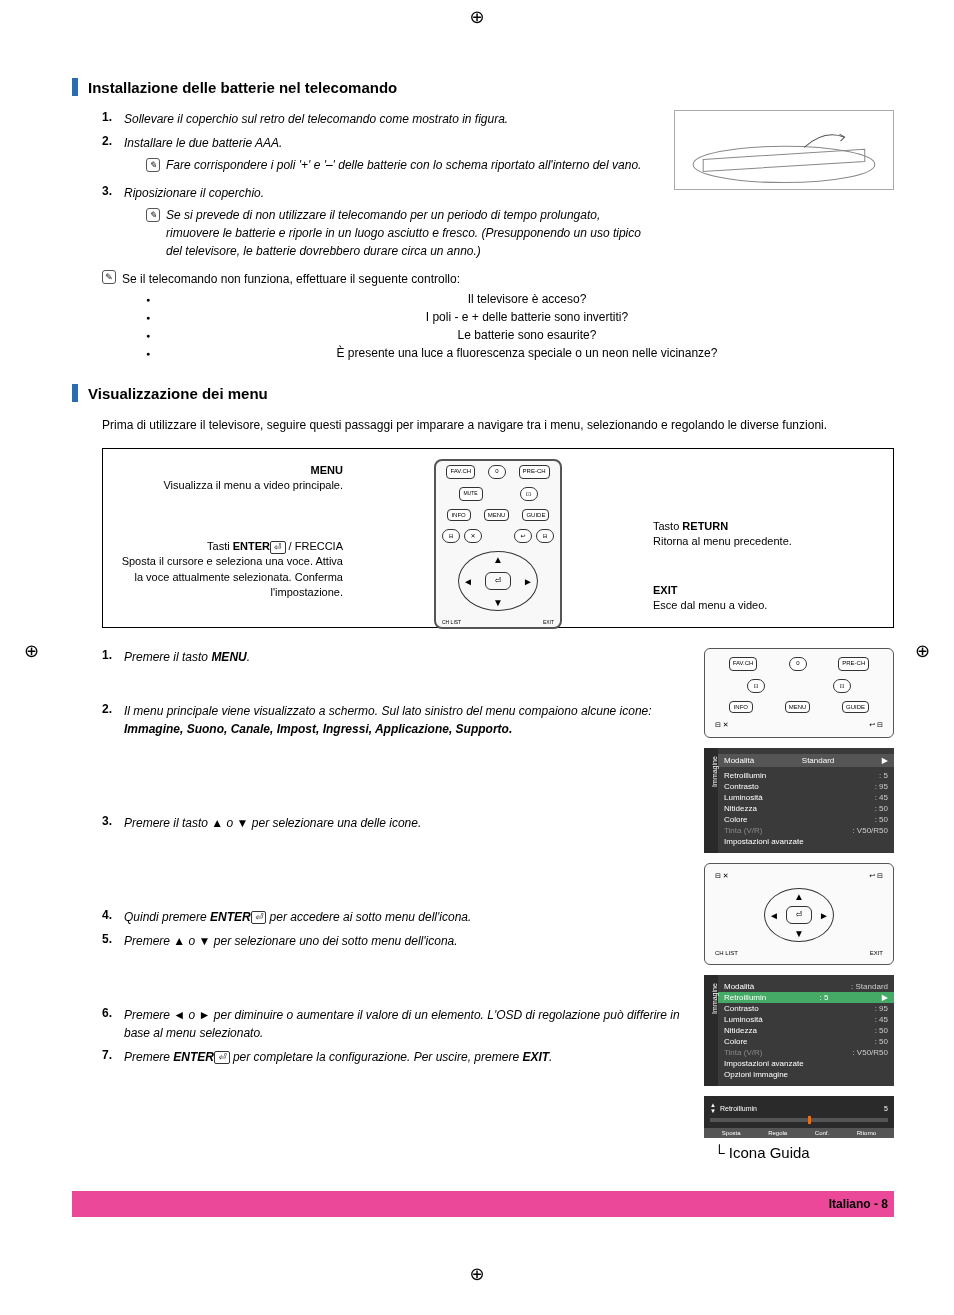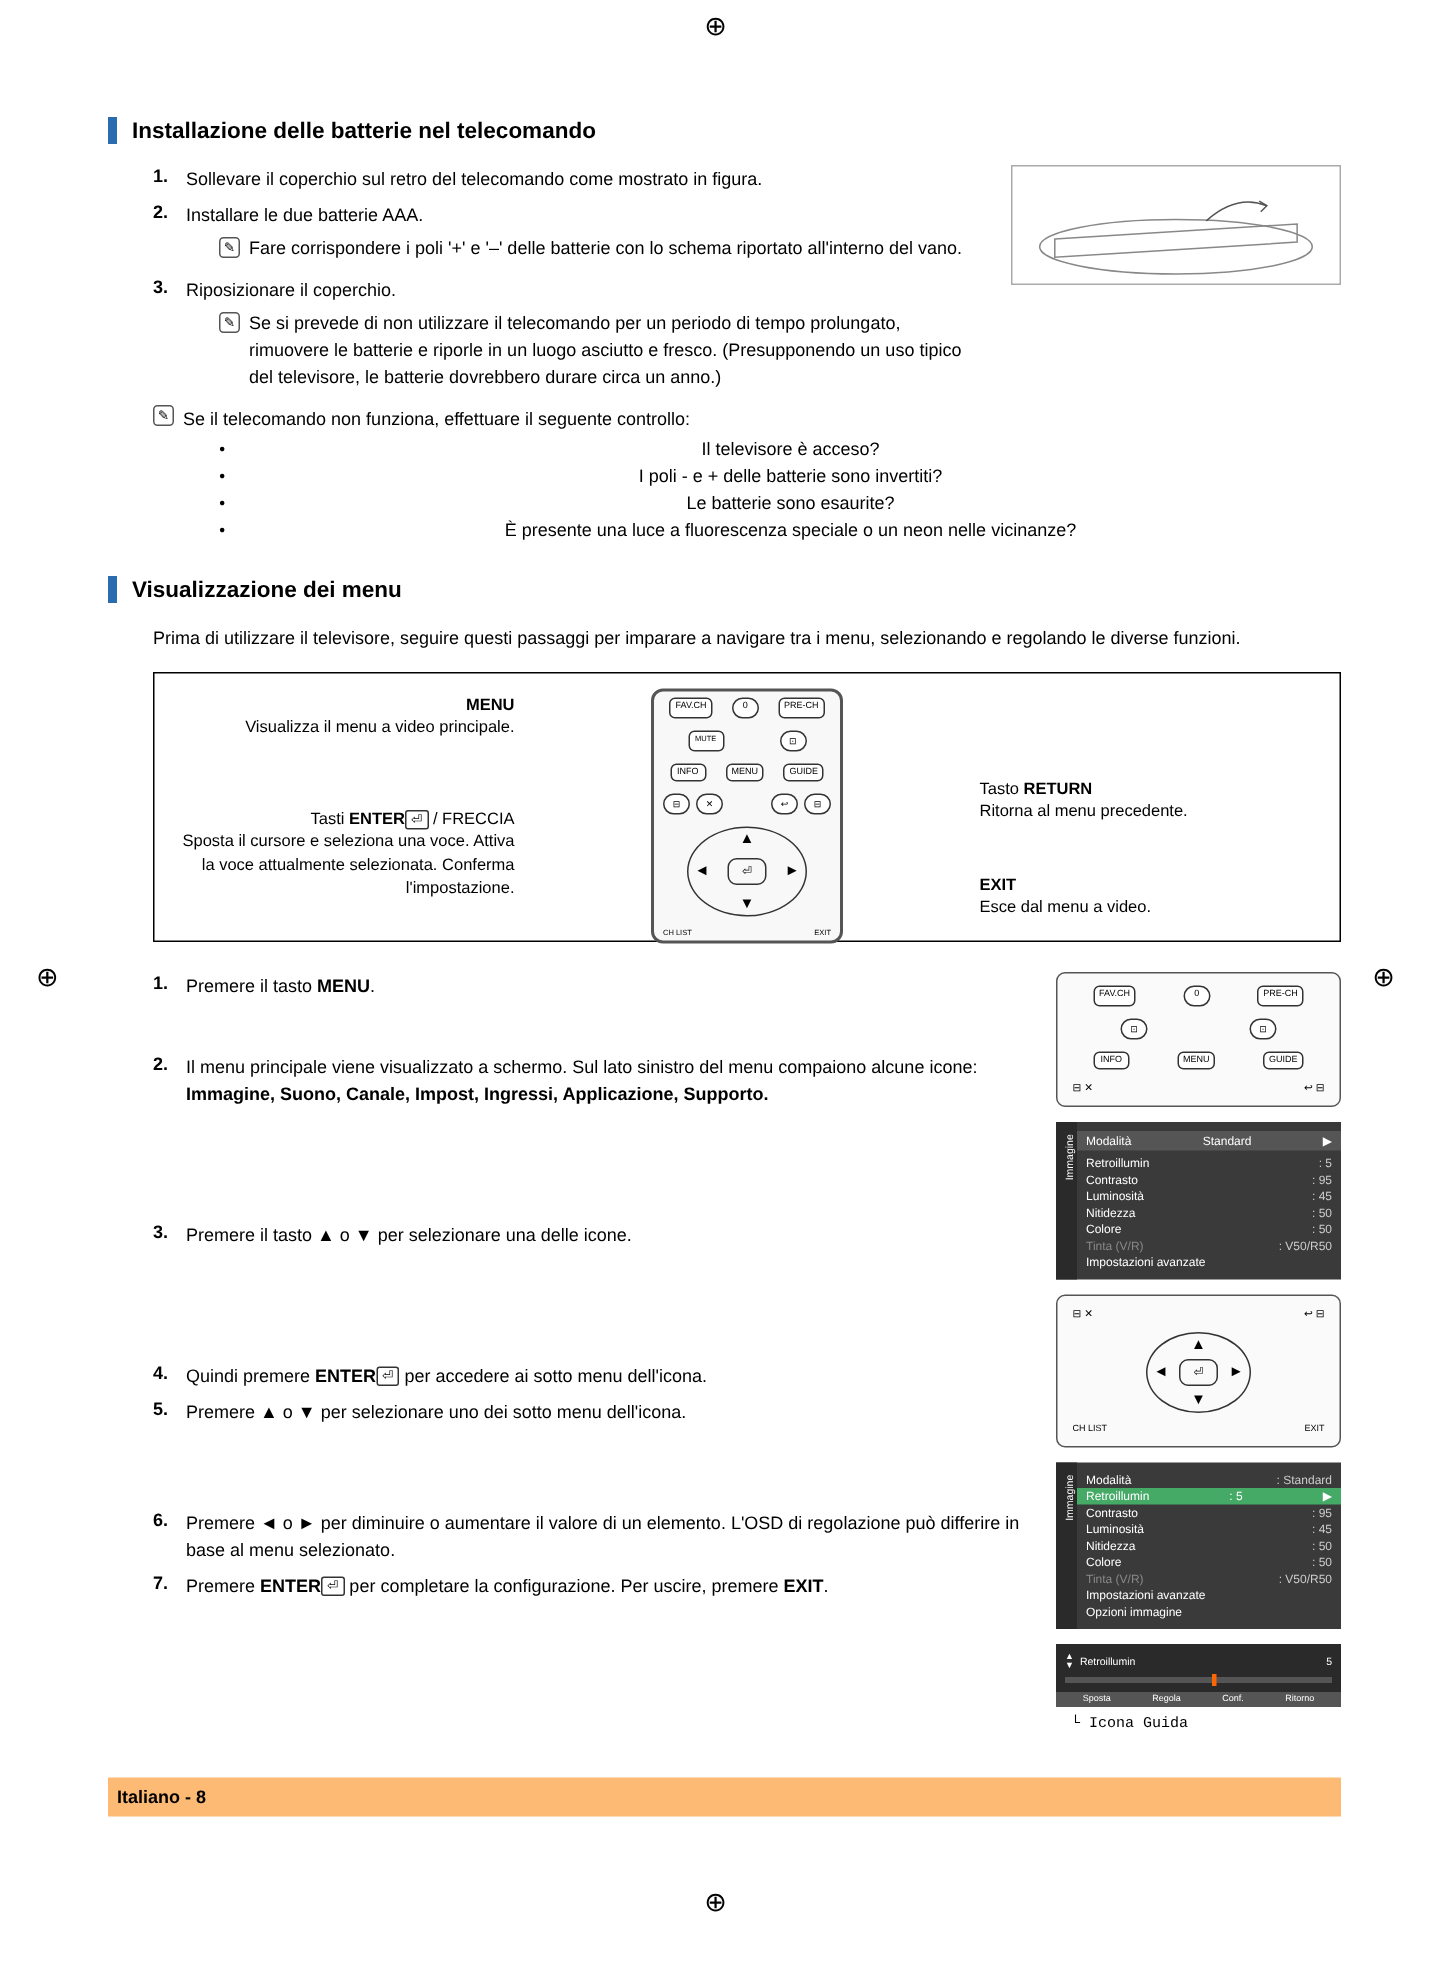--- a/index.html
+++ b/index.html
@@ -7,21 +7,21 @@
   .page { padding: 20px 60px 40px 72px; position: relative; }
   .regmark { font-size: 18px; text-align: center; padding: 6px 0 30px 0; }
   .regmark-side { position: absolute; font-size: 18px; }
   .section-start { display: flex; align-items: center; margin-bottom: 14px; }
   .section-bar { width: 6px; height: 18px; background: #2b6cb0; margin-right: 10px; }
   .section-title { font-size: 15px; font-weight: bold; }
   .content { margin-left: 30px; margin-bottom: 24px; }
   ol.main { list-style: none; padding: 0; }
   ol.main > li { display: flex; margin-bottom: 6px; }
   ol.main > li > .num { font-weight: bold; min-width: 22px; }
-  ol.main > li > .body { flex: 1; line-height: 1.5; }
+  ol.main > li > .body { flex: 1; line-height: 1.5; font-style: italic; }
   .note-icon { display: inline-block; width: 14px; height: 14px; border: 1px solid #555; border-radius: 3px; font-size: 9px; text-align: center; line-height: 12px; margin-right: 6px; vertical-align: middle; }
   .sub-note { display: flex; margin: 4px 0 4px 22px; line-height: 1.5; }
   .sub-note .note-icon { flex-shrink: 0; margin-top: 2px; }
   ul.bullets { list-style: none; margin: 4px 0 4px 44px; text-align: center; }
   ul.bullets li { margin-bottom: 4px; position: relative; padding-left: 14px; }
   ul.bullets li::before { content: "●"; font-size: 7px; position: absolute; left: 0; top: 4px; }
   .note-line { display: flex; margin: 4px 0 4px 0; line-height: 1.5; }
   .float-fig { float: right; width: 220px; height: 80px; border: 1px solid #aaa; margin: 0 0 10px 20px; position: relative; }
   .remote-drawing { position: absolute; inset: 8px; }
   .clear { clear: both; }
@@ -53,22 +53,22 @@
   .osd-row { display: flex; justify-content: space-between; padding: 1px 0; align-items: center; }
   .osd-row.header { background: #555; margin: 0 -6px 3px -6px; padding: 2px 6px; }
   .osd-row.hl { background: #4a6; margin: 0 -6px; padding: 1px 6px; }
   .osd-row .val { color: #ccc; }
   .osd-row.dim { color: #888; }
   .slider-panel { background: #2a2a2a; color: #fff; font-size: 7px; padding: 6px; margin-bottom: 6px; }
   .slider-label { display: flex; align-items: center; gap: 4px; margin-bottom: 4px; }
   .slider-track { height: 4px; background: #555; position: relative; margin: 2px 0 6px 0; }
   .slider-handle { position: absolute; top: -2px; width: 3px; height: 8px; background: #f60; }
   .slider-footer { display: flex; justify-content: space-around; background: #555; margin: 0 -6px -6px -6px; padding: 2px 4px; font-size: 6px; }
-  .guide-arrow { font-size: 10px; margin-left: 10px; font-family: Liberation Mono, monospace; }
-  .footer-bar { background: #fdba74; text-align: left; padding: 6px; font-weight: bold; margin-top: 30px; }
+  .guide-arrow { font-size: 15px; margin-left: 10px; }
+  .footer-bar { background: #ec4899; text-align: right; padding: 6px; font-weight: bold; margin-top: 30px; }
   .enter-icon { display: inline-block; border: 1px solid #333; font-size: 9px; padding: 0 3px; border-radius: 2px; vertical-align: middle; line-height: 11px; }
 </style>
 </head>
 <body>
 
 <div class="regmark">⊕</div>
 <div class="regmark-side" style="left:24px;top:640px">⊕</div>
 <div class="regmark-side" style="right:24px;top:640px">⊕</div>
 
 <div class="page">

